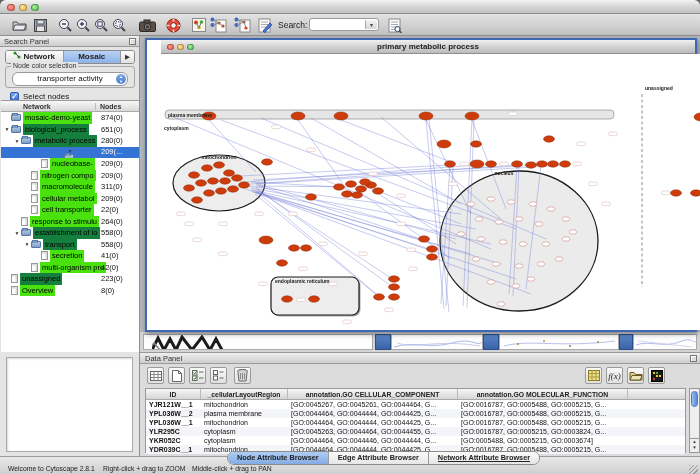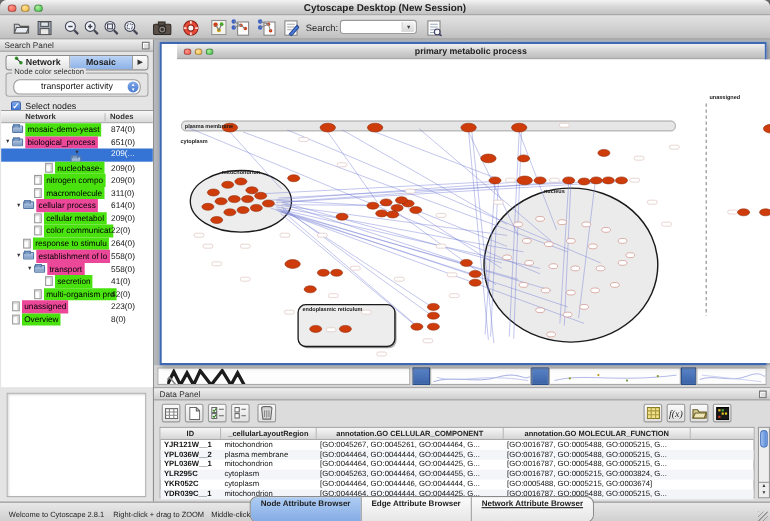--- a/index.html
+++ b/index.html
@@ -45,21 +45,21 @@
   .tree-row { position:relative; height:11.5px; display:flex; align-items:center; font-size:7.5px; white-space:nowrap; overflow:hidden; }
   .tree-row.sel { background:#3574d4;flex-direction:column; }
   .ind { display:inline-block; height:1px; flex:none; }
   .exp { width:8px; flex:none; font-size:5px; color:#333; text-align:center; }
   .ticon { flex:none; margin-right:2px; }
   .ticon.folder { width:10px; height:7px; background:linear-gradient(#b8cce4,#7c9cc4); border:1px solid #5578a8; border-radius:1px; position:relative; }
   .ticon.folder:before { content:""; position:absolute; left:0; top:-2px; width:4px; height:2px; background:#7c9cc4; border:1px solid #5578a8; border-bottom:none; }
   .ticon.leaf { width:7px; height:9px; background:#fff; border:1px solid #999; box-shadow:inset -1.5px 1.5px 0 #ddd; }
   .tlabel { padding:4px 2px; color:#000; flex:none; max-width:78px; overflow:hidden; }
   .tlabel.green { background:#49e20e; }
-  .tlabel.red { background:#ec4899; }
+  .tlabel.red { background:#15803d; }
   .tnodes { position:absolute; left:100px; color:#111; }
   .tree-row.sel .tnodes { color:#fff; }
   .birdseye { position:absolute; left:6px; top:321px; width:127px; height:95px; background:#fff; border:1px solid #aaa; box-shadow:inset 1px 1px 2px rgba(0,0,0,.15); }
 
   
   .desktop { position:absolute; left:140px; top:36px; width:560px; height:316px; background:#b4b8bd; }
   .netwin { position:absolute; left:5px; top:2px; width:552px; height:294px; border:2px solid #3e68b2; background:#fff; box-shadow:1px 2px 5px rgba(0,0,0,.4);padding-left:14px; }
   .nettitle { position:relative; height:14px; background:linear-gradient(#f0f0f0,#d0d0d0 55%,#bcbcbc); border-bottom:1px solid #8e8e8e; }
   .nettitle .t { position:absolute; left:0; right:0; top:2px; text-align:center; font-size:8px; font-weight:bold; color:#222; }
   .ntl { position:absolute; top:3.5px; width:6.5px; height:6.5px; border-radius:50%; border:0.5px solid rgba(0,0,0,.3); }
@@ -83,21 +83,21 @@
   .dthead { display:flex; height:11px; background:linear-gradient(#f6f6f6,#d6d6d6); border-bottom:1px solid #aaa; font-size:6.8px; font-weight:bold; color:#222; }
   .dthead div { border-right:1px solid #bbb; text-align:center; line-height:11px; overflow:hidden; white-space:nowrap; }
   .dtr { display:flex; height:9px; font-size:7px; color:#111; }
   .dtr:nth-child(even) { background:#f4f5f8; }
   .dtr div { padding-left:3px; overflow:hidden; white-space:nowrap; line-height:9px; }
   .dtr div:first-child { font-weight:bold; }
   .vscroll { position:absolute; right:0px; top:35px; width:11px; height:65px; background:#eee; border:1px solid #999; }
   .vthumb { position:absolute; left:1px; top:2px; width:7px; height:16px; border-radius:4px; background:linear-gradient(90deg,#9cc0f0,#5488d8); border:1px solid #4a78c0; }
   .varrows { position:absolute; left:0; bottom:0; width:9px; height:14px; border-top:1px solid #999; font-size:4.5px; color:#333; text-align:center; line-height:6px; }
 
-  .btabs { position:absolute; left:227px; top:451px; height:24px; display:flex; border:1px solid #8a8a8a; border-radius:7px; overflow:hidden; background:#f4f4f4; z-index:5; }
+  .btabs { position:absolute; left:227px; top:451px; height:14px; display:flex; border:1px solid #8a8a8a; border-radius:7px; overflow:hidden; background:#f4f4f4; z-index:5; }
   .btab { font-size:7.3px; font-weight:bold; color:#222; padding:0 9px; line-height:12px; border-right:1px solid #9a9a9a; background:linear-gradient(#fbfbfb,#e6e6e6); }
   .btab:last-child { border-right:none;text-decoration:underline; }
   .btab.sel { background:linear-gradient(#aecdf4,#84abe4); }
 
   
   .statusbar { position:absolute; left:0; top:456px; width:700px; height:18px; background:linear-gradient(#e8e8e8,#cfcfcf); border-top:1px solid #9a9a9a; font-size:6.8px; color:#222; }
   .statusbar span { position:absolute; top:8px; }
   .wgrip { position:absolute; right:2px; bottom:2px; width:9px; height:9px;
     background:repeating-linear-gradient(135deg,#999 0 1px,transparent 1px 3px); }
 
@@ -105,21 +105,20 @@
 </style>
 </head>
 <body>
 
 <div class="app">
 
   <div class="titlebar">
     <span class="tl r"></span>
     <span class="tl y"></span>
     <span class="tl g"></span>
-    <div class="title">Cytoscape Desktop (New Session)</div>
   </div>
 
   <div class="toolbar">
     <span class="tbi" style="left:10px">
       <svg width="15" height="12">
           <path d="M1 3 h4 l1.5 2 H14 v6 H1 z" fill="#c8cdd4" stroke="#555"></path>
           <path d="M3 6 h11 l-2 5 H1 z" fill="#e8ecf2" stroke="#555"></path>
         </svg>
     </span>
     <span class="tbi" style="left:31px">
@@ -267,20 +266,27 @@
             <span class="tlabel green">mosaic-demo-yeast</span>
             <span class="tnodes">874(0)</span>
           </div>
           <div class="tree-row">
             <span class="ind" style="width: 2px;"></span>
             <span class="exp">▼</span>
             <span class="ticon folder"></span>
             <span class="tlabel red">biological_process</span>
             <span class="tnodes">651(0)</span>
           </div>
+          <div class="tree-row">
+            <span class="ind" style="width: 12px;"></span>
+            <span class="exp">▼</span>
+            <span class="ticon folder"></span>
+            <span class="tlabel red">metabolic process</span>
+            <span class="tnodes">280(0)</span>
+          </div>
           <div class="tree-row sel">
             <span class="ind" style="width: 22px;"></span>
             <span class="exp">▼</span>
             <span class="ticon folder"></span>
             <span class="tlabel green">primary metabo</span>
             <span class="tnodes">209(...</span>
           </div>
           <div class="tree-row">
             <span class="ind" style="width: 32px;"></span>
             <span class="exp"></span>
@@ -296,38 +302,31 @@
             <span class="tnodes">209(0)</span>
           </div>
           <div class="tree-row">
             <span class="ind" style="width: 22px;"></span>
             <span class="exp"></span>
             <span class="ticon leaf"></span>
             <span class="tlabel green">macromolecule</span>
             <span class="tnodes">311(0)</span>
           </div>
           <div class="tree-row">
-            <span class="ind" style="width: 12px;"></span>
-            <span class="exp">▼</span>
-            <span class="ticon folder"></span>
-            <span class="tlabel red">cellular process</span>
-            <span class="tnodes">614(0)</span>
-          </div>
-          <div class="tree-row">
             <span class="ind" style="width: 22px;"></span>
             <span class="exp"></span>
             <span class="ticon leaf"></span>
             <span class="tlabel green">cellular metabol</span>
             <span class="tnodes">209(0)</span>
           </div>
           <div class="tree-row">
             <span class="ind" style="width: 22px;"></span>
             <span class="exp"></span>
             <span class="ticon leaf"></span>
-            <span class="tlabel green">color communicat</span>
+            <span class="tlabel green">cell transporter</span>
             <span class="tnodes">22(0)</span>
           </div>
           <div class="tree-row">
             <span class="ind" style="width: 12px;"></span>
             <span class="exp"></span>
             <span class="ticon leaf"></span>
             <span class="tlabel green">response to stimulu</span>
             <span class="tnodes">264(0)</span>
           </div>
           <div class="tree-row">

